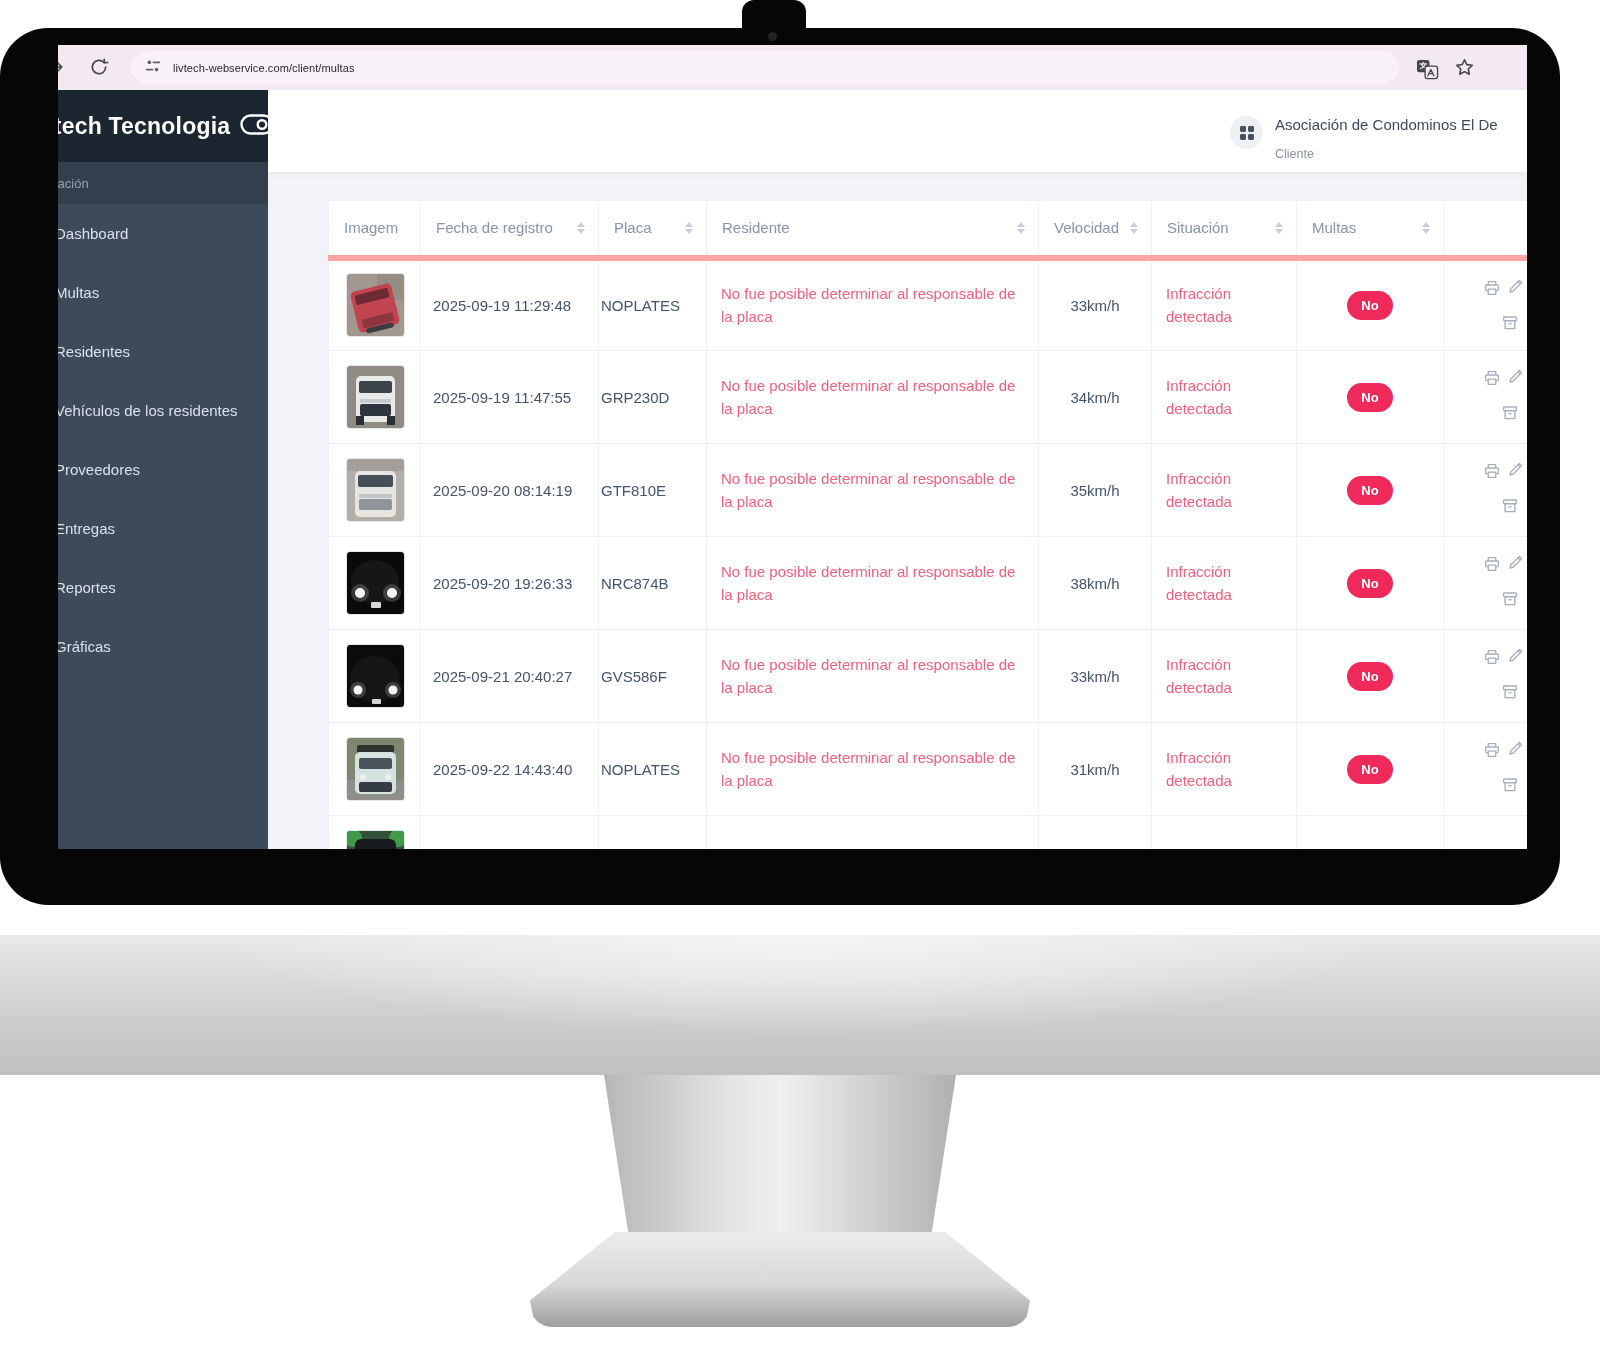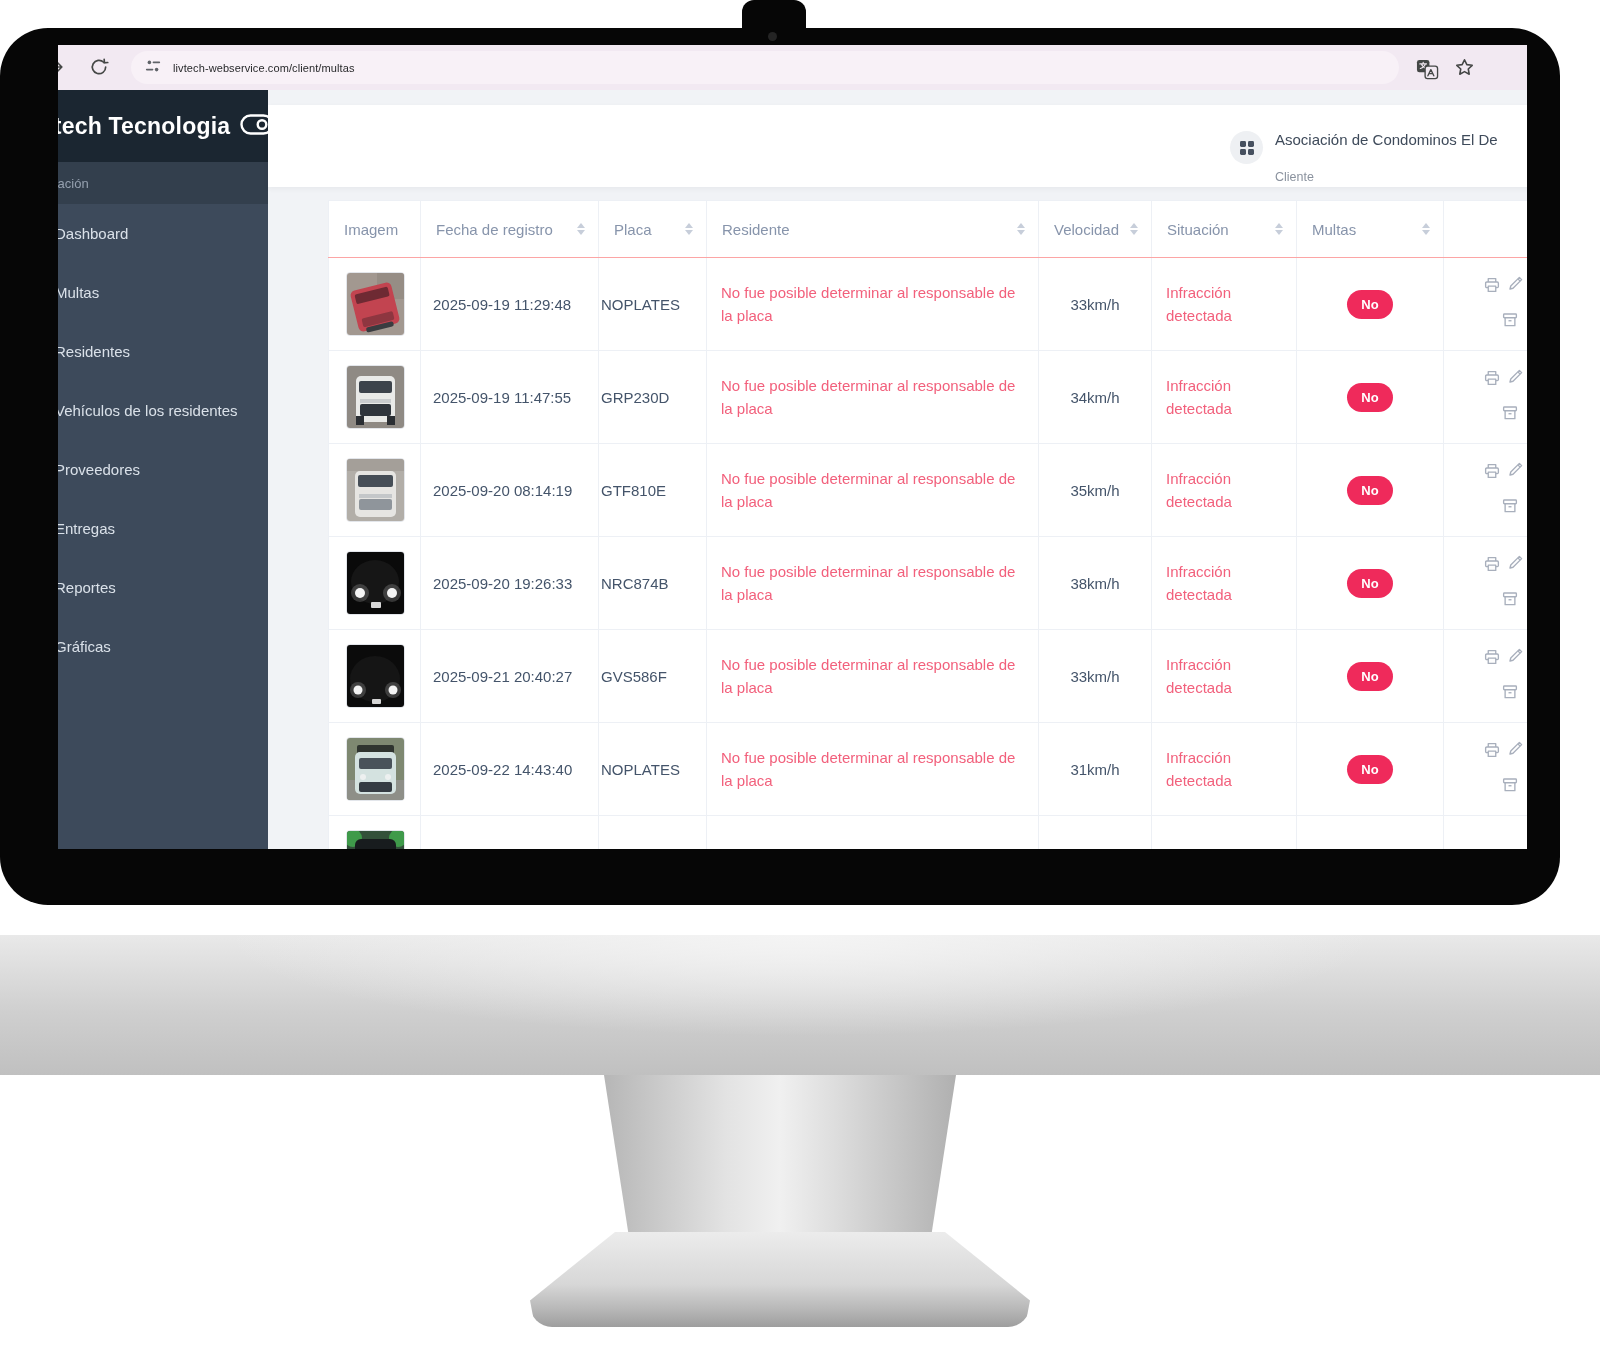--- a/index.html
+++ b/index.html
@@ -40,31 +40,31 @@
   
   .sidebar{position:absolute;left:0;top:0;width:260px;height:865px;background:#3D4A5B;}
   .side-logo{height:72px;background:#1B2631;color:#fff;display:flex;align-items:center;padding-left:12px;gap:10px;}
   .side-logo .brand{font-size:23px;font-weight:700;letter-spacing:.2px;white-space:nowrap;}
   .side-section{height:42px;background:#333F4D;color:#95A0AF;font-size:13px;display:flex;align-items:center;padding-left:12px;}
   .side-menu{list-style:none;margin:0;padding:0;}
   .side-item{height:59px;display:flex;align-items:center;padding-left:47px;color:#DAE1E9;font-size:15px;position:relative;white-space:nowrap;cursor:pointer;}
   .side-item .chev{position:absolute;right:22px;top:50%;transform:translateY(-50%);color:#C3CBD5;font-size:14px;font-weight:700;}
 
   
-  .topbar{position:absolute;left:260px;top:15px;width:1300px;height:82px;background:#fff;box-shadow:0 2px 5px rgba(30,40,60,.05);}
+  .topbar{position:absolute;left:260px;top:0;width:1300px;height:82px;background:#fff;box-shadow:0 2px 5px rgba(30,40,60,.05);}
   .client{position:absolute;left:962px;top:26px;display:flex;gap:12px;align-items:flex-start;}
   .client-avatar{width:33px;height:33px;border-radius:50%;background:#EEF0F3;display:flex;align-items:center;justify-content:center;}
   .client-name{font-size:15px;color:#3E4A5A;white-space:nowrap;}
-  .client-role{font-size:12.5px;color:#8A929E;margin-top:22px;}
+  .client-role{font-size:12.5px;color:#8A929E;margin-top:14px;}
 
   
   .tablewrap{position:absolute;left:320px;top:110px;width:1240px;}
   table{border-collapse:collapse;table-layout:fixed;width:1240px;background:#fff;}
   th,td{border:1px solid #EDF0F5;box-sizing:border-box;}
-  thead th{height:57px;background:#fff;border-bottom:1px solid #fca5a5;}
+  thead th{height:57px;background:#fff;border-bottom:6px solid #fca5a5;}
   .th-inner{display:flex;align-items:center;justify-content:space-between;padding:0 12px 0 14px;
     color:#8794AB;font-size:15px;font-weight:400;}
   .sort{display:inline-flex;flex-direction:column;align-items:center;gap:2px;cursor:pointer;}
   .sort .up{width:0;height:0;border-left:4.5px solid transparent;border-right:4.5px solid transparent;border-bottom:5px solid #C7CEDA;}
   .sort .dn{width:0;height:0;border-left:4.5px solid transparent;border-right:4.5px solid transparent;border-top:5px solid #C7CEDA;}
   tbody td{height:93px;font-size:15px;color:#44546A;vertical-align:middle;}
   td.c-img{padding-left:17px;}
   .thumb{width:57px;height:62px;border-radius:4px;overflow:hidden;border:1px solid #E3E6EB;cursor:pointer;}
   .thumb svg{display:block;width:57px;height:62px;}
   td.c-date{padding-left:12px;}

